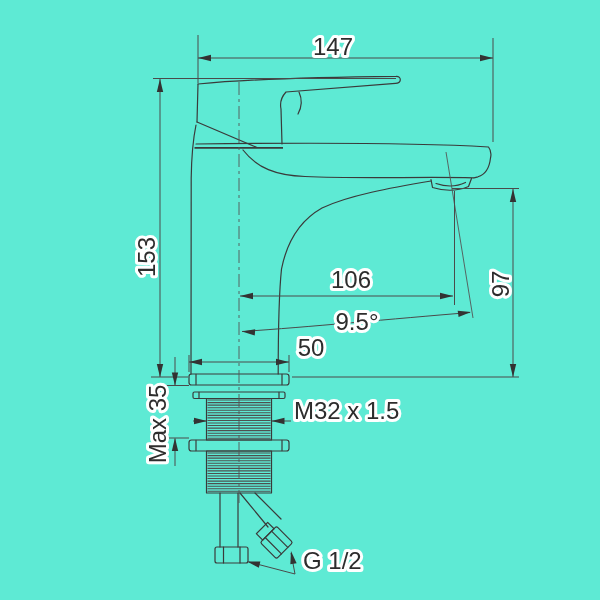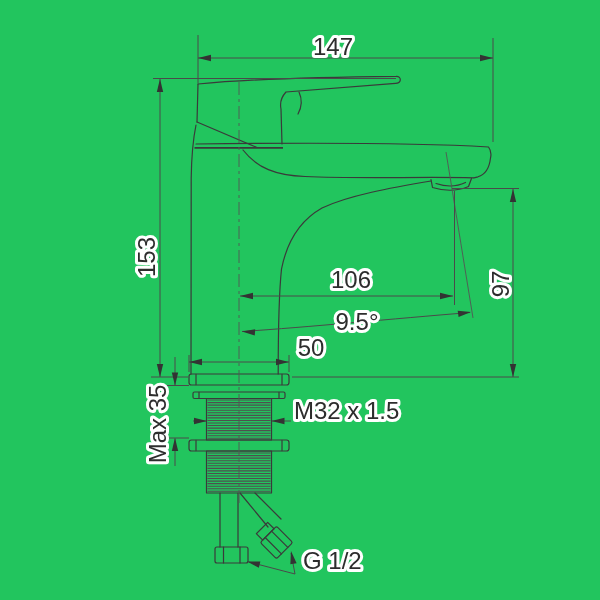--- a/index.html
+++ b/index.html
@@ -1,16 +1,16 @@
 <!DOCTYPE html>
 <html><head>
 <meta charset="utf-8">
 <style>
   html,body{margin:0;padding:0;background:#fff;}
-  .canvas{position:relative;width:600px;height:600px;background:#22c55e;overflow:hidden;}
+  .canvas{position:relative;width:600px;height:600px;background:#5eead4;overflow:hidden;}
   svg{display:block;}
   .dim-text{font-family:"Liberation Sans", sans-serif;font-size:24px;fill:#2d2d2d;
             paint-order:stroke;stroke:#ffffff;stroke-width:6px;stroke-linejoin:round;}
   .outline{stroke:#3a3a3a;stroke-width:1.2;fill:none;stroke-linecap:round;stroke-linejoin:round;}
   .heavy{stroke:#3a3a3a;stroke-width:1.8;fill:none;}
   .dim{stroke:#4a4a4a;stroke-width:1;fill:none;}
   .arrow{fill:#333;stroke:none;}
   .thread{stroke:#4f4f4f;stroke-width:63;stroke-dasharray:1.1 1.45;fill:none;}
   .cl{stroke:#555;stroke-width:0.9;stroke-dasharray:13 4 3 4;fill:none;}
   .thin{stroke:#555;stroke-width:0.9;fill:none;}

